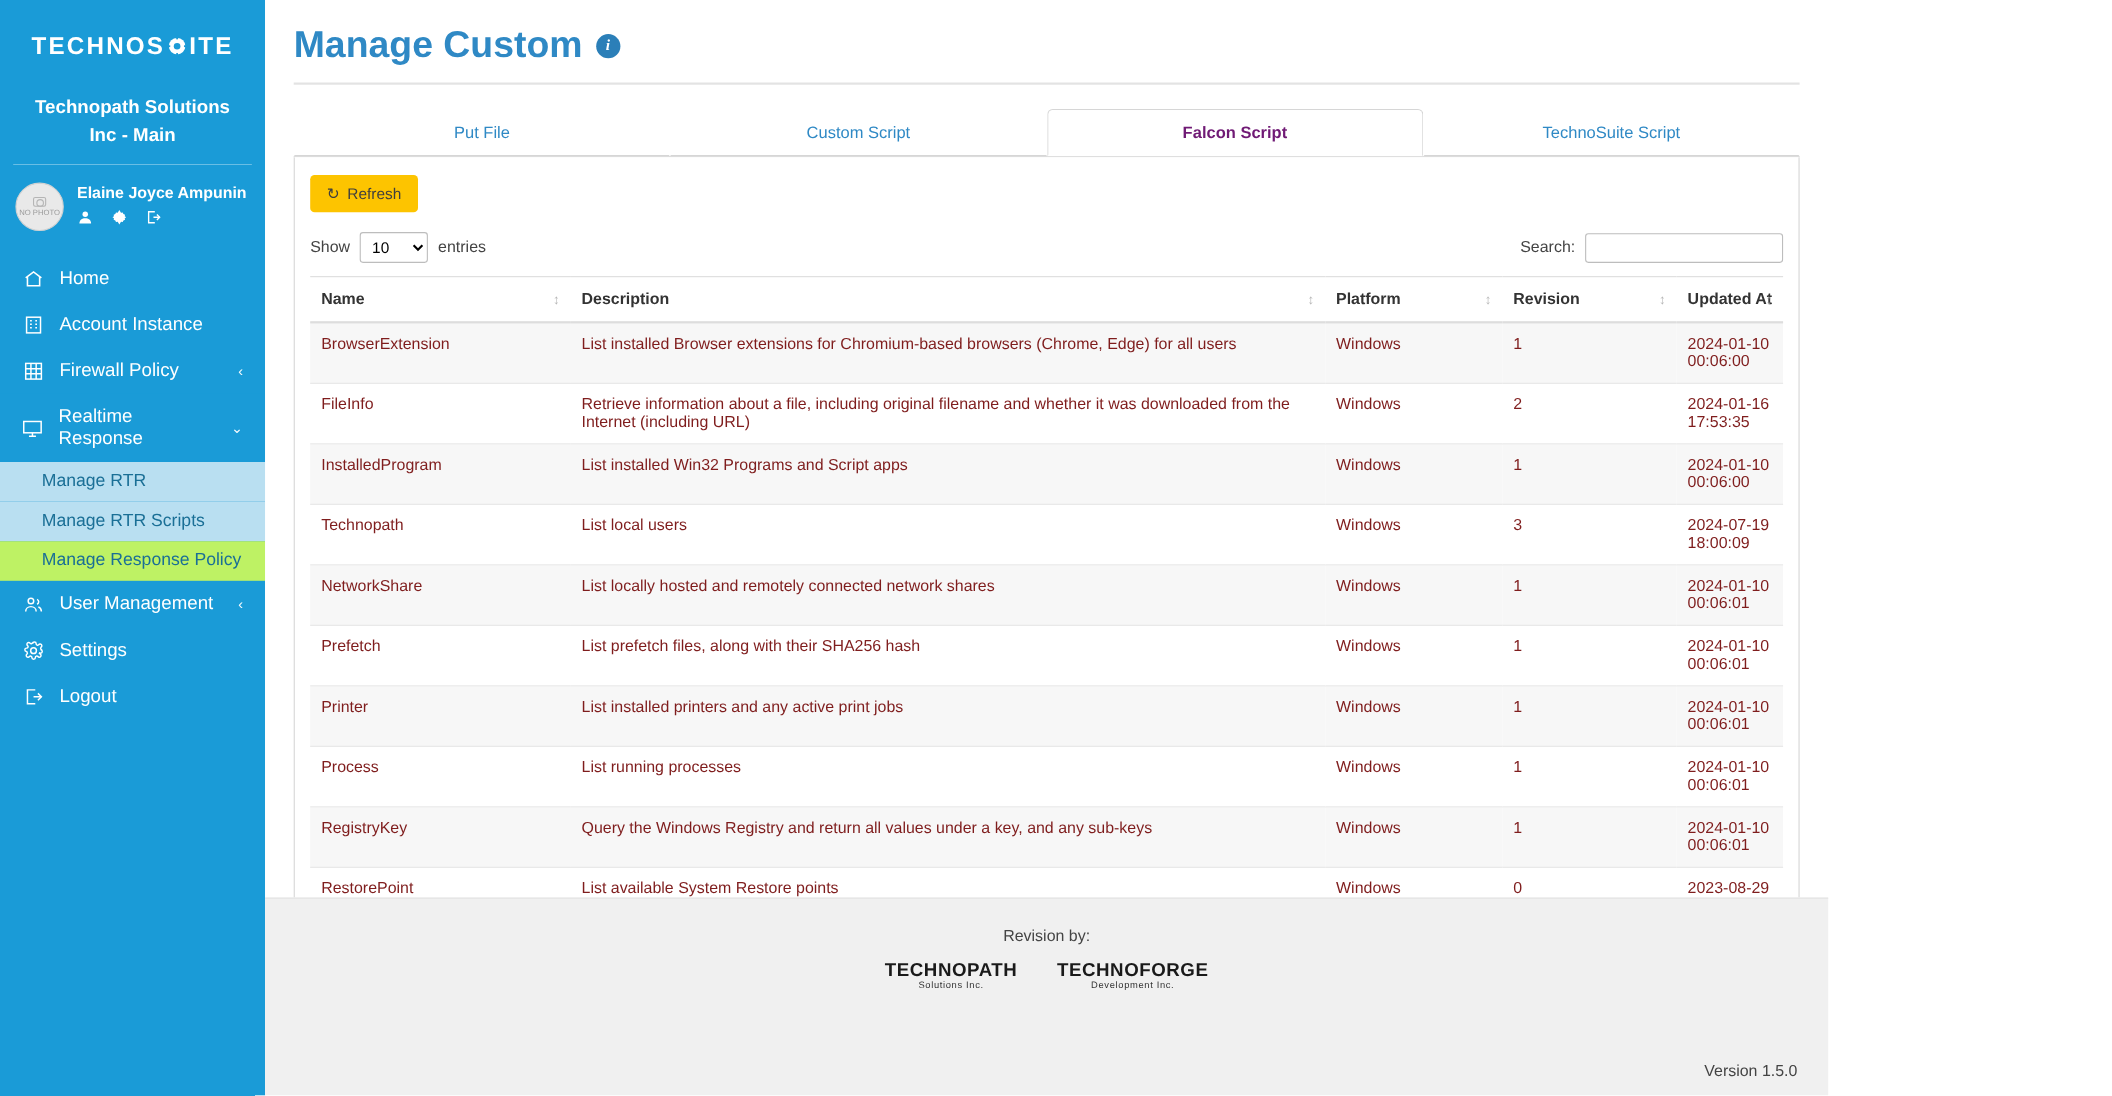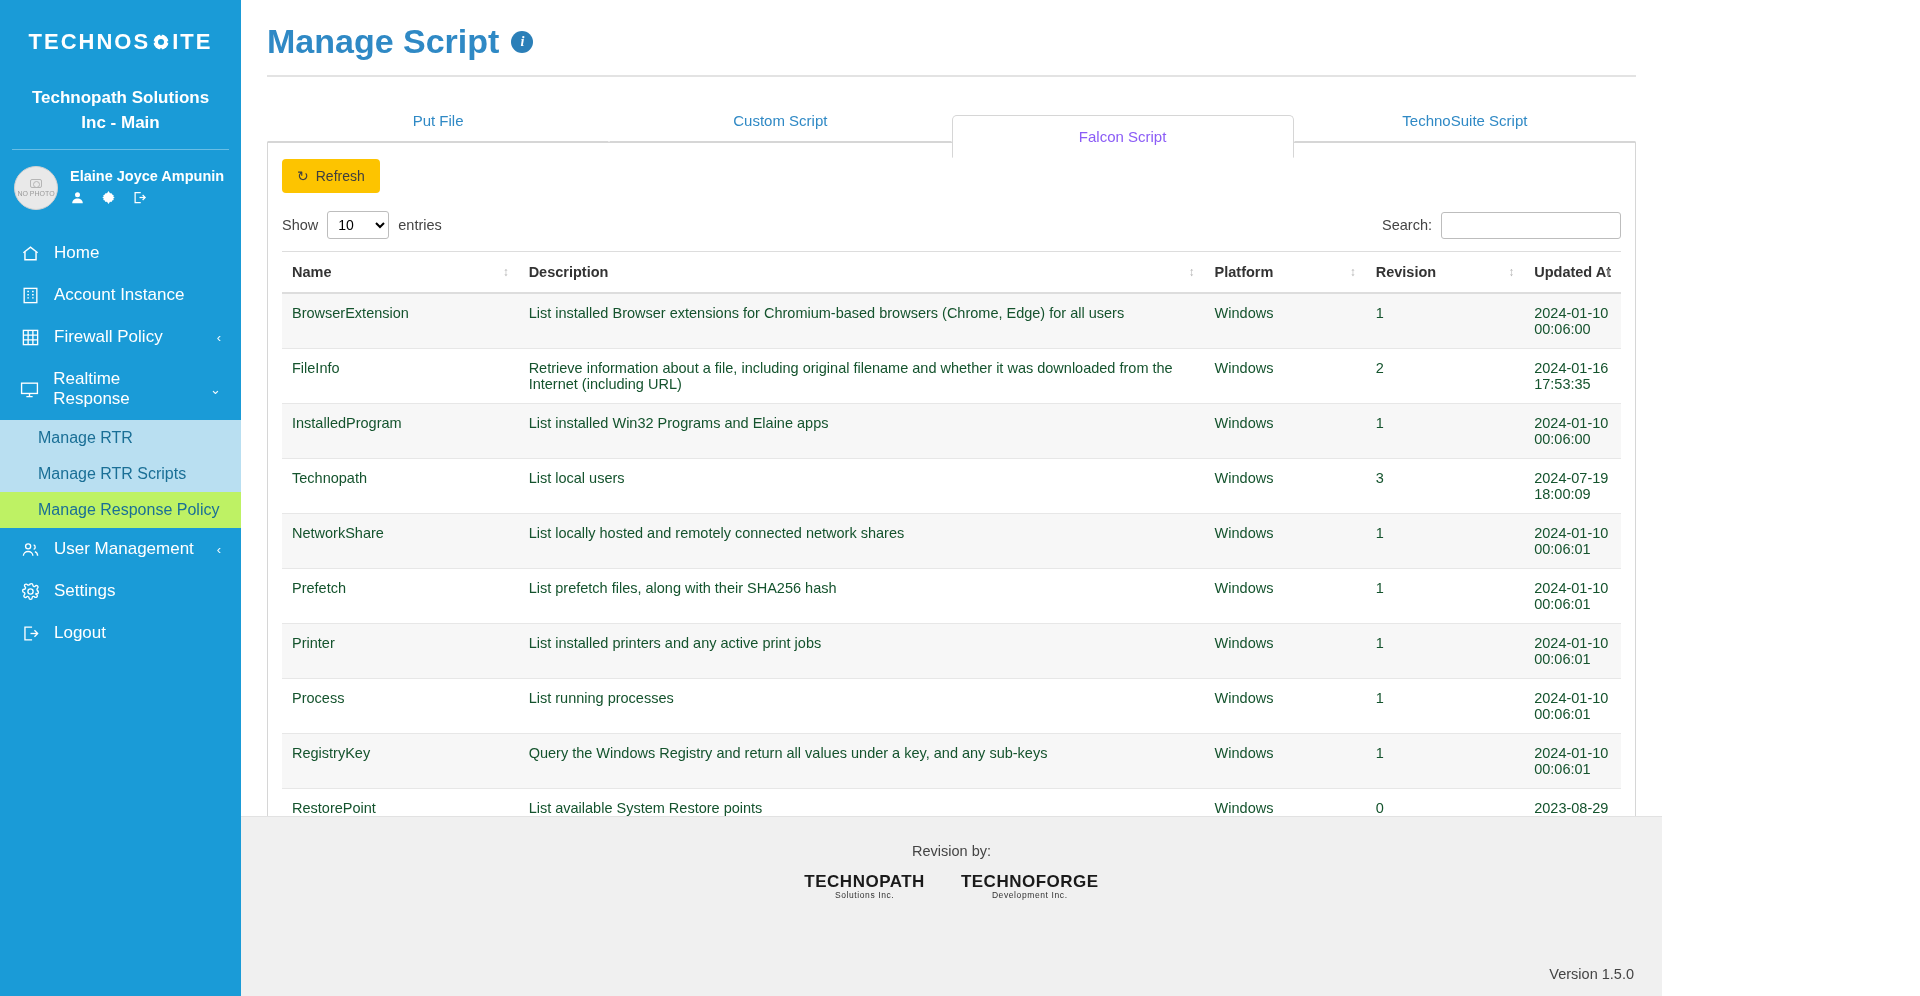--- a/index.html
+++ b/index.html
@@ -170,27 +170,28 @@
     text-align: center;
     padding: 12px 4px;
     font-size: 15px;
     color: #2f89c5;
     cursor: pointer;
     border: 1px solid transparent;
     border-bottom: 1px solid #d6d6d6;
     background: transparent;
   }
   .tab.active {
-    color: #8b5cf6;
+    color: #701a75;
     background: #fff;
     border: 1px solid #d6d6d6;
     border-bottom: 1px solid #fff;
     border-radius: 5px 5px 0 0;
     position: relative;
-    top: 16px;
+    top: 0;
+    font-weight: bold;
   }
 
   .panel {
     border: 1px solid #d6d6d6;
     border-top: none;
     padding: 16px 14px 14px 14px;
     background: #fff;
   }
   .btn-refresh {
     background: #fdc400;
@@ -252,21 +253,21 @@
     position: absolute;
     right: 10px;
     color: #b5b5b5;
     font-size: 12px;
     top: 50%;
     transform: translateY(-50%);
   }
   table.data tbody td {
     padding: 11px 10px;
     border-bottom: 1px solid #e7e7e7;
-    color: #14532d;
+    color: #7f1d1d;
     vertical-align: top;
   }
   table.data tbody tr:nth-child(odd) { background: #f7f7f7; }
   table.data tbody tr:nth-child(even) { background: #ffffff; }
   .col-name { width: 245px; }
   .col-desc { width: 735px; }
   .col-platform { width: 168px; }
   .col-revision { width: 165px; text-align: left; }
   .col-updated { width: auto; }
   td.c-revision { padding-left: 10px; }
@@ -461,21 +462,21 @@
         <span>Logout</span>
       </div>
 
     </div>
   </div>
 
   <div class="main">
     <div class="content">
 
       <div class="page-title">
-        <span>Manage Script</span>
+        <span>Manage Custom</span>
         <span class="info-badge">i</span>
       </div>
       <div class="title-rule"></div>
 
       <div class="tabs">
         <div class="tab">Put File</div>
         <div class="tab">Custom Script</div>
         <div class="tab active">Falcon Script</div>
         <div class="tab">TechnoSuite Script</div>
       </div>
@@ -539,21 +540,21 @@
             </tr>
             <tr>
               <td>FileInfo</td>
               <td>Retrieve information about a file, including original filename and whether it was downloaded from the Internet (including URL)</td>
               <td>Windows</td>
               <td class="c-revision">2</td>
               <td>2024-01-16 17:53:35</td>
             </tr>
             <tr>
               <td>InstalledProgram</td>
-              <td>List installed Win32 Programs and Elaine apps</td>
+              <td>List installed Win32 Programs and Script apps</td>
               <td>Windows</td>
               <td class="c-revision">1</td>
               <td>2024-01-10 00:06:00</td>
             </tr>
             <tr>
               <td>Technopath</td>
               <td>List local users</td>
               <td>Windows</td>
               <td class="c-revision">3</td>
               <td>2024-07-19 18:00:09</td>

